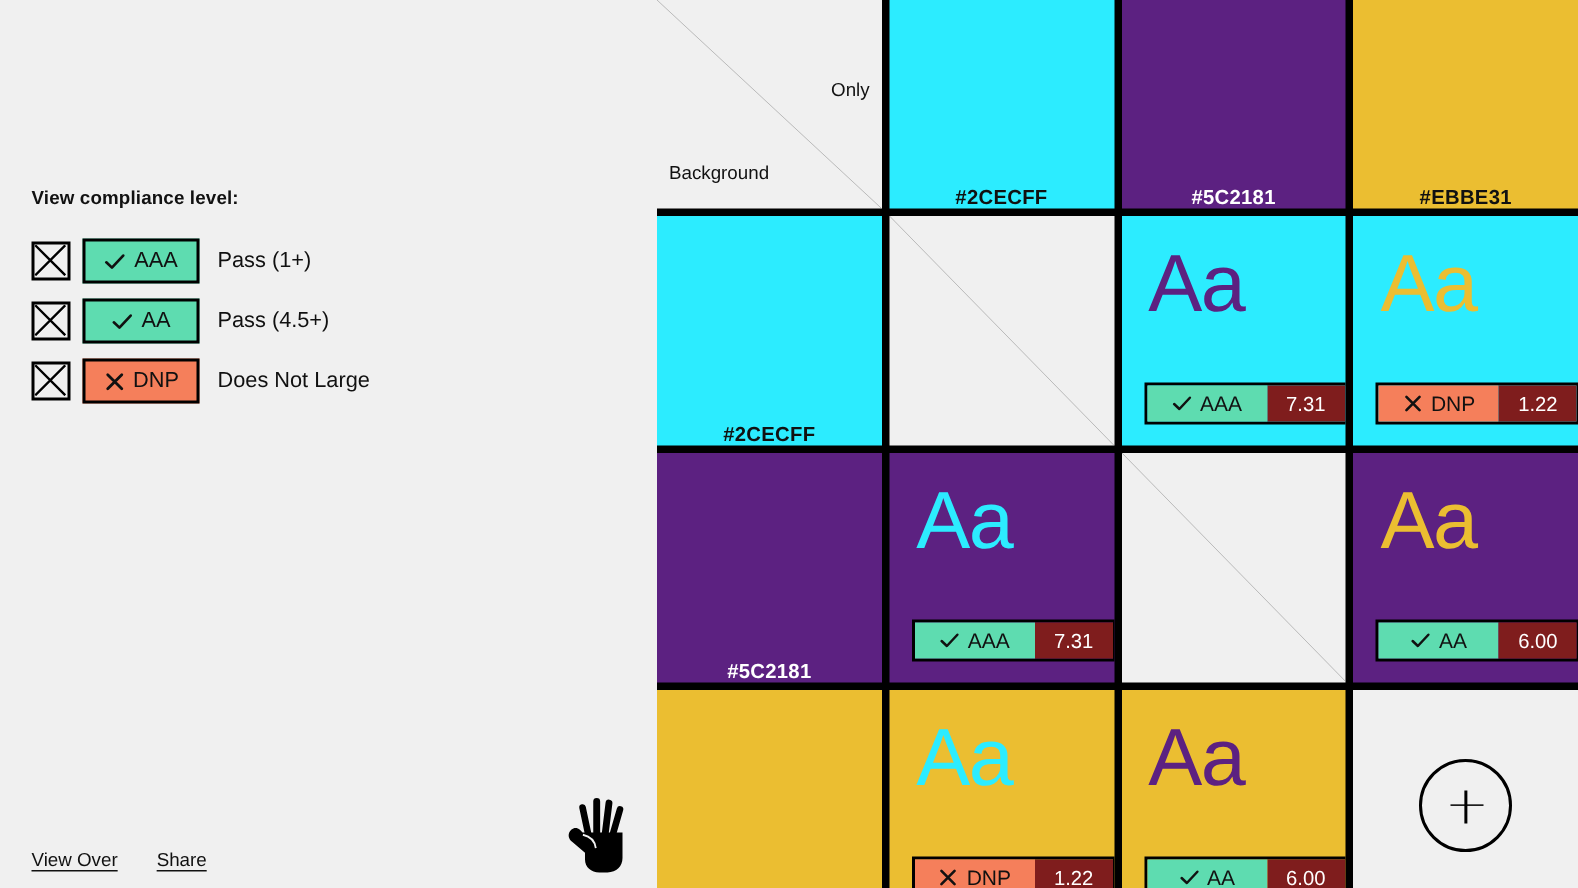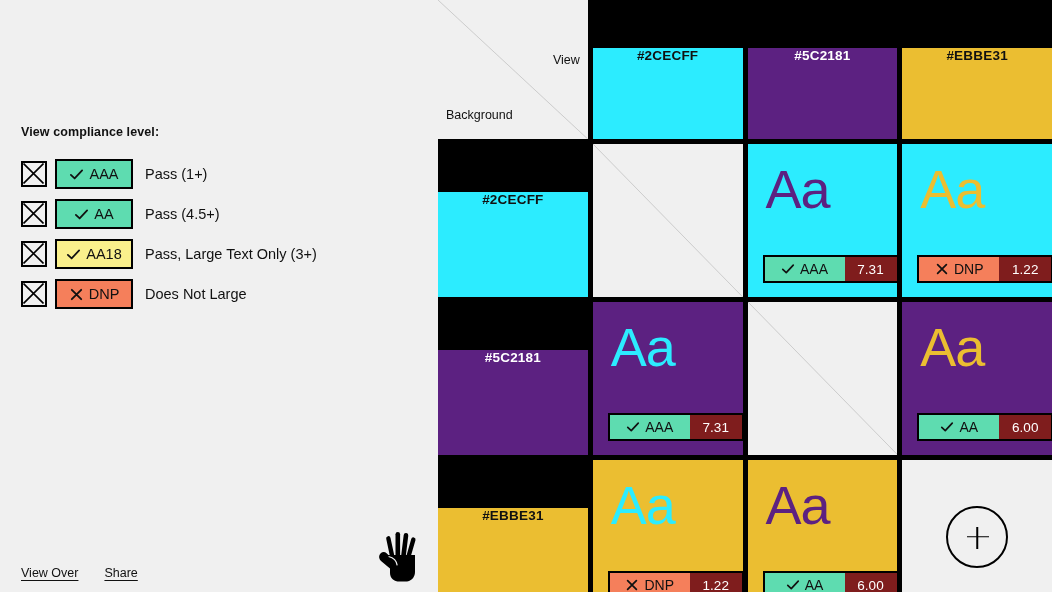--- a/index.html
+++ b/index.html
@@ -112,21 +112,21 @@
     position: absolute; right: 8px; top: 53px;
     font-size: 12.5px; color: #111;
   }
   .corner-bg-label {
     position: absolute; left: 8px; top: 108px;
     font-size: 12.5px; color: #111;
   }
 
   
   .cell.header {
-    display: flex; align-items: flex-start; justify-content: center; margin-top: 48px;
+    display: flex; align-items: flex-end; justify-content: center;
   }
   .cell.header .hex {
     font-size: 13.5px; font-weight: bold; letter-spacing: 0.2px;
   }
 
   
   .cell.sample { padding: 0; }
   .aa {
     position: absolute;
     left: 18px; top: 18px;
@@ -210,36 +210,20 @@
           </div>
           <div class="legend-badge" style="background: rgb(94, 220, 176);">
             <span>
               <svg class="mark" viewBox="0 0 16 16" aria-hidden="true">
                 <path d="M2 8.4 L6 12.2 L14 3.6" fill="none" stroke="#111" stroke-width="1.9" stroke-linecap="round" stroke-linejoin="round"></path>
               </svg>
             </span>
             <span>AA</span>
           </div>
           <span class="legend-desc">Pass (4.5+)</span>
-        </div>
-        <div class="legend-row">
-          <div class="checkbox">
-            <svg width="21" height="21" viewBox="0 0 21 21" aria-hidden="true">
-              <path d="M0.5 0.5 L20.5 20.5 M20.5 0.5 L0.5 20.5" stroke="#000" stroke-width="1.6" fill="none"></path>
-            </svg>
-          </div>
-          <div class="legend-badge" style="background: rgb(250, 240, 140);">
-            <span>
-              <svg class="mark" viewBox="0 0 16 16" aria-hidden="true">
-                <path d="M2 8.4 L6 12.2 L14 3.6" fill="none" stroke="#111" stroke-width="1.9" stroke-linecap="round" stroke-linejoin="round"></path>
-              </svg>
-            </span>
-            <span>AA18</span>
-          </div>
-          <span class="legend-desc">Pass, Large Text Only (3+)</span>
         </div>
         <div class="legend-row">
           <div class="checkbox">
             <svg width="21" height="21" viewBox="0 0 21 21" aria-hidden="true">
               <path d="M0.5 0.5 L20.5 20.5 M20.5 0.5 L0.5 20.5" stroke="#000" stroke-width="1.6" fill="none"></path>
             </svg>
           </div>
           <div class="legend-badge" style="background: rgb(245, 127, 91);">
             <span>
               <svg class="mark" viewBox="0 0 16 16" aria-hidden="true">
@@ -270,21 +254,21 @@
       </svg>
     </div>
   </div>
 
   <div class="grid-wrap">
     <div class="grid">
         <div class="cell diag">
           <svg class="diagline" viewBox="0 0 100 100" preserveAspectRatio="none" aria-hidden="true">
             <line x1="0" y1="0" x2="100" y2="100" stroke="#888" stroke-width="0.35" vector-effect="non-scaling-stroke"></line>
           </svg>
-          <div class="corner-text-label">View</div>
+          <div class="corner-text-label">Only</div>
           <div class="corner-bg-label">Background</div>
         </div>
         <div class="cell header" style="background: rgb(44, 236, 255);">
           <span class="hex" style="color: rgb(17, 17, 17);">#2CECFF</span>
         </div>
         <div class="cell header" style="background: rgb(92, 33, 129);">
           <span class="hex" style="color: rgb(255, 255, 255);">#5C2181</span>
         </div>
         <div class="cell header" style="background: rgb(235, 190, 49);">
           <span class="hex" style="color: rgb(17, 17, 17);">#EBBE31</span>

